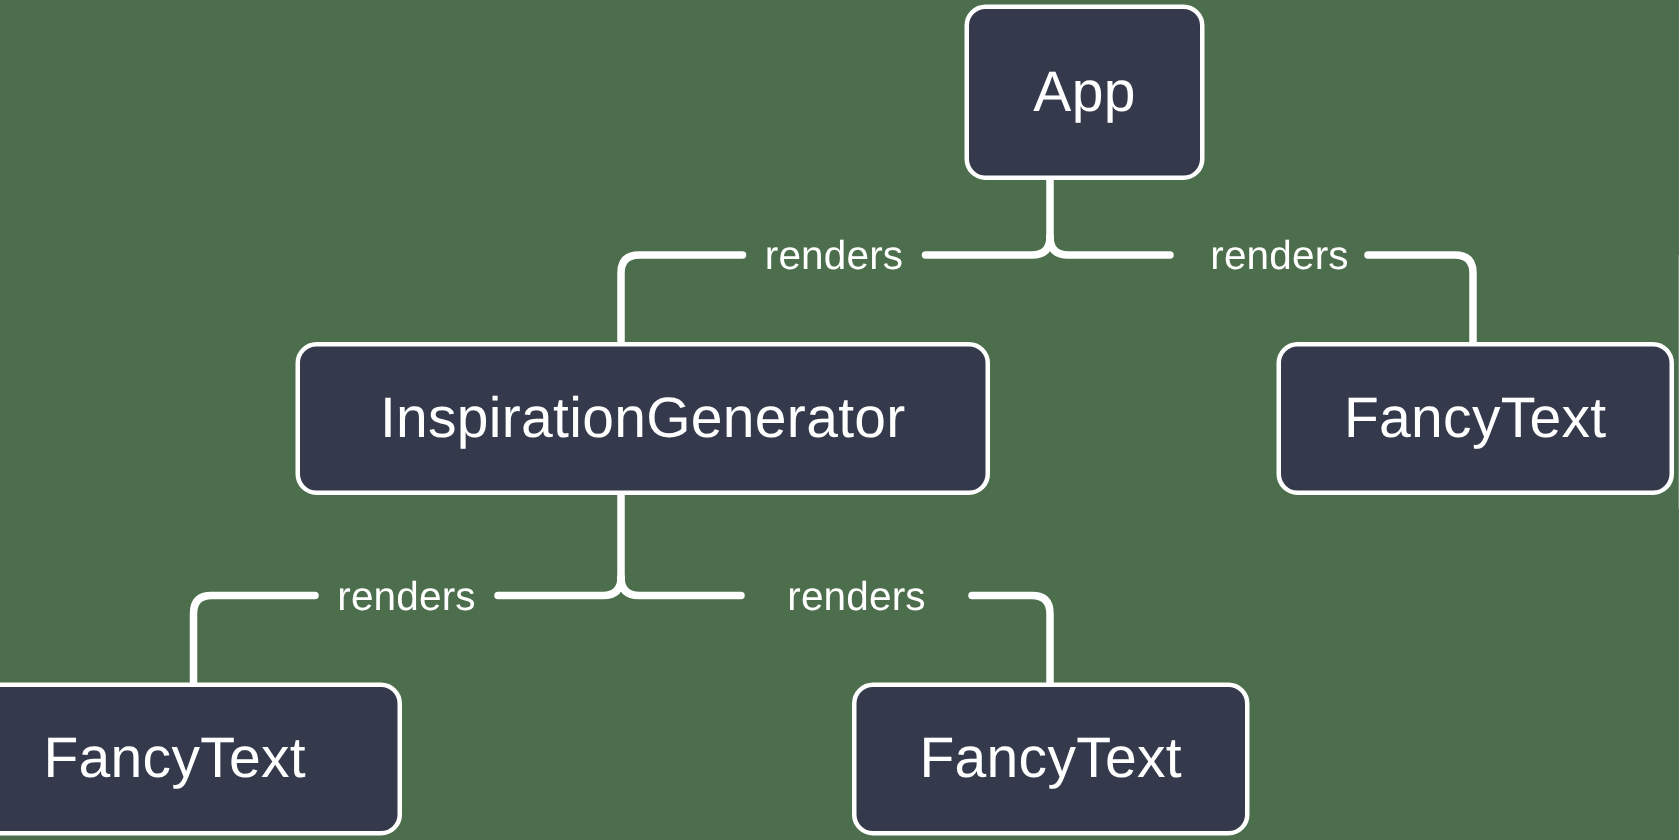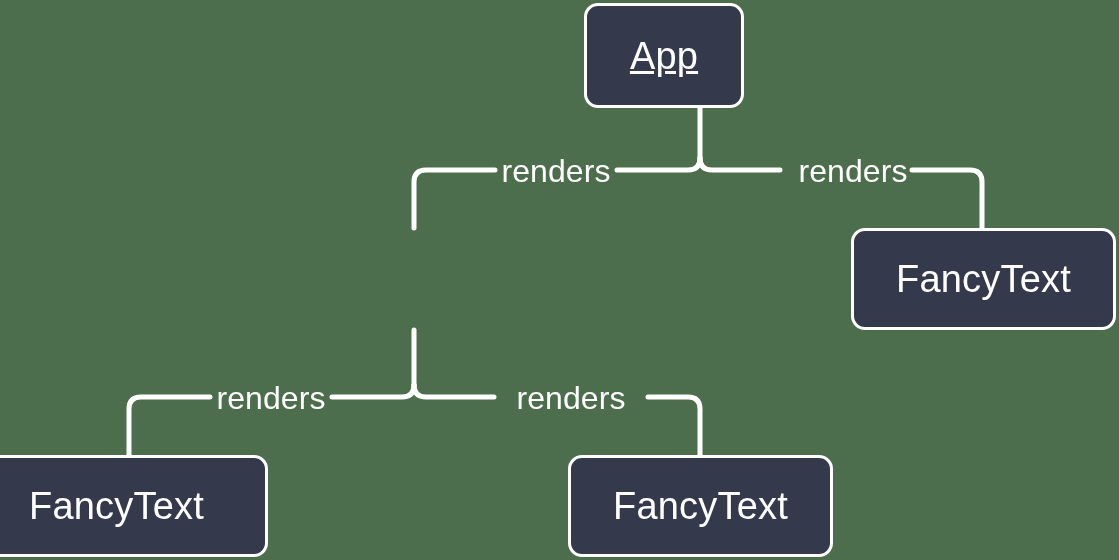--- a/index.html
+++ b/index.html
@@ -40,21 +40,21 @@
     letter-spacing: 0.2px;
     white-space: nowrap;
   }
   .node-label {
     display: block;
     line-height: 1;
   }
   .edge-label {
     position: absolute;
     color: #ffffff;
-    font-size: 32px;
+    font-size: 27px;
     font-weight: 400;
     line-height: 1;
     white-space: nowrap;
     transform: translate(-50%, -50%);
     letter-spacing: 0.1px;
   }
 </style>
 </head>
 <body>
 
@@ -83,24 +83,27 @@
   </svg>
 
   <div class="edge-label" style="left:556px; top:171px;">renders</div>
 
   <div class="edge-label" style="left:853px; top:171px;">renders</div>
 
   <div class="edge-label" style="left:271px; top:398px;">renders</div>
 
   <div class="edge-label" style="left:571px; top:398px;">renders</div>
 
-  <div class="node-box" style="left:584px; top:3px; width:160px; height:105px;text-decoration:underline;">
+  <div class="node-box" style="left:643px; top:3px; width:160px; height:117px;">
     <span class="node-label">App</span>
   </div>
 
+  <div class="node-box" style="left:197px; top:228px; width:463px; height:102px;">
+    <span class="node-label">InspirationGenerator</span>
+  </div>
 
   <div class="node-box" style="left:851px; top:228px; width:265px; height:102px;">
     <span class="node-label">FancyText</span>
   </div>
 
   <div class="node-box" style="left:-35px; top:455px; width:303px; height:102px;">
     <span class="node-label">FancyText</span>
   </div>
 
   <div class="node-box" style="left:568px; top:455px; width:265px; height:102px;">

